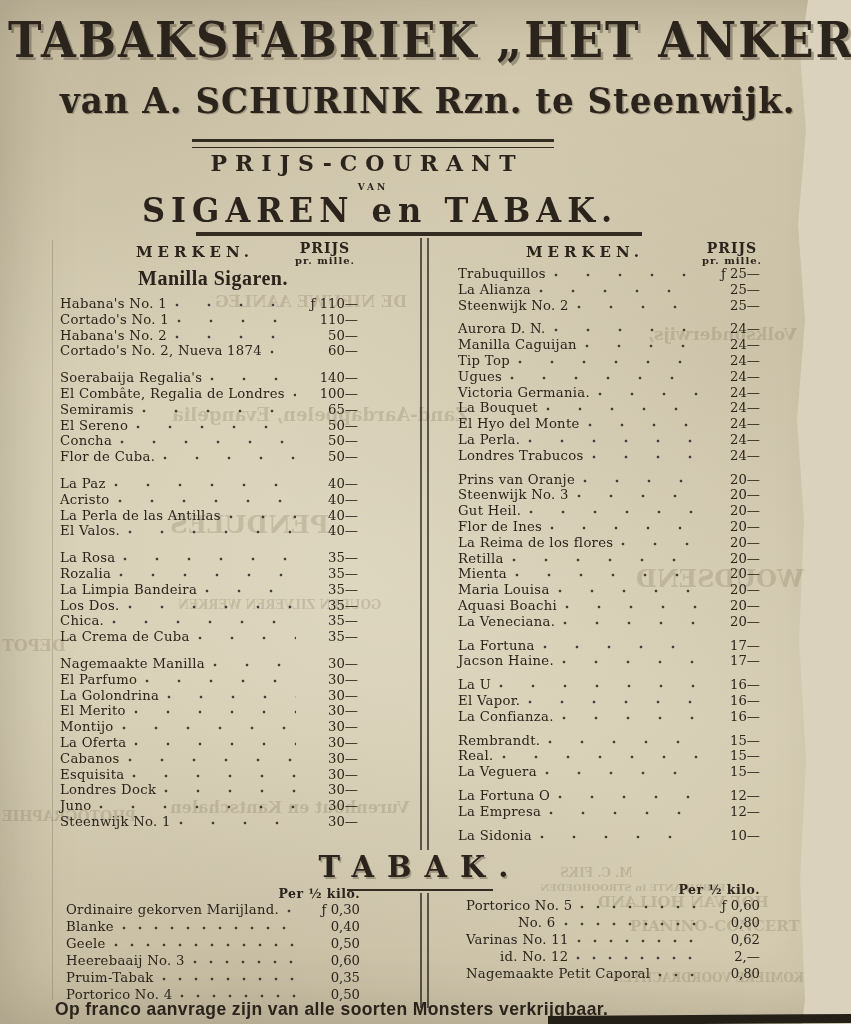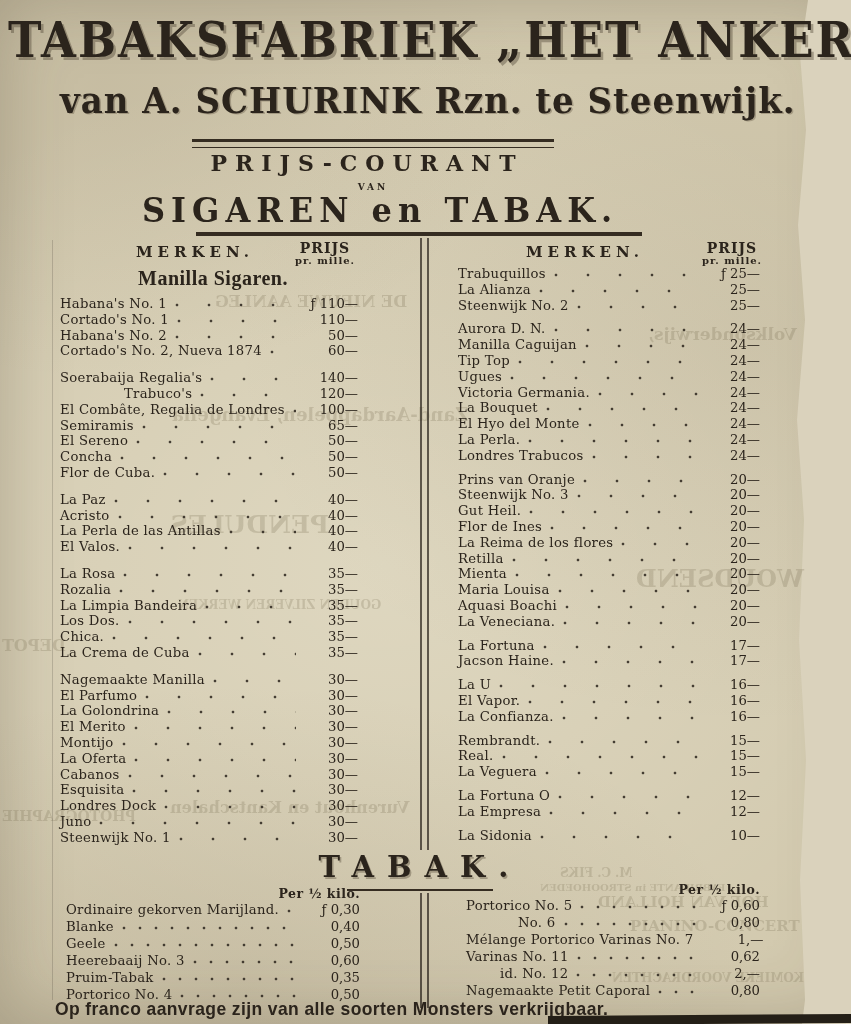--- a/index.html
+++ b/index.html
@@ -145,25 +145,20 @@
           <span class="price">60—</span>
         </div>
       </div>
       <div class="group">
         <div class="row">
           <span class="name">Soerabaija Regalia's</span>
           <span class="leader"></span>
           <span class="price">140—</span>
         </div>
         <div class="row">
-          <span class="name" style="padding-left: 64px;">Trabuco's</span>
-          <span class="leader"></span>
-          <span class="price">120—</span>
-        </div>
-        <div class="row">
           <span class="name">El Combâte, Regalia de Londres</span>
           <span class="leader"></span>
           <span class="price">100—</span>
         </div>
         <div class="row">
           <span class="name">Semiramis</span>
           <span class="leader"></span>
           <span class="price">65—</span>
         </div>
         <div class="row">
@@ -521,25 +516,20 @@
   <div class="group">
         <div class="row">
           <span class="name">Portorico No. 5</span>
           <span class="leader"></span>
           <span class="price">ƒ 0,60</span>
         </div>
         <div class="row">
           <span class="name" style="padding-left: 52px;">No. 6</span>
           <span class="leader"></span>
           <span class="price">0,80</span>
-        </div>
-        <div class="row">
-          <span class="name">Mélange Portorico Varinas No. 7</span>
-          <span class="leader"></span>
-          <span class="price">1,—</span>
         </div>
         <div class="row">
           <span class="name">Varinas No. 11</span>
           <span class="leader"></span>
           <span class="price">0,62</span>
         </div>
         <div class="row">
           <span class="name" style="padding-left: 34px;">id.  No. 12</span>
           <span class="leader"></span>
           <span class="price">2,—</span>

